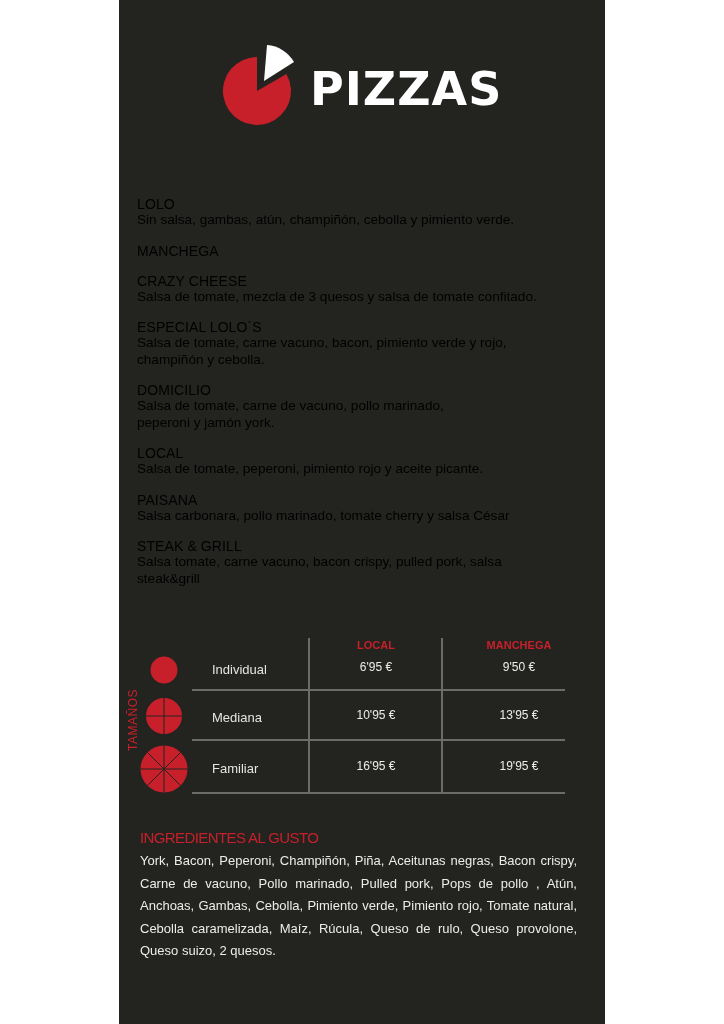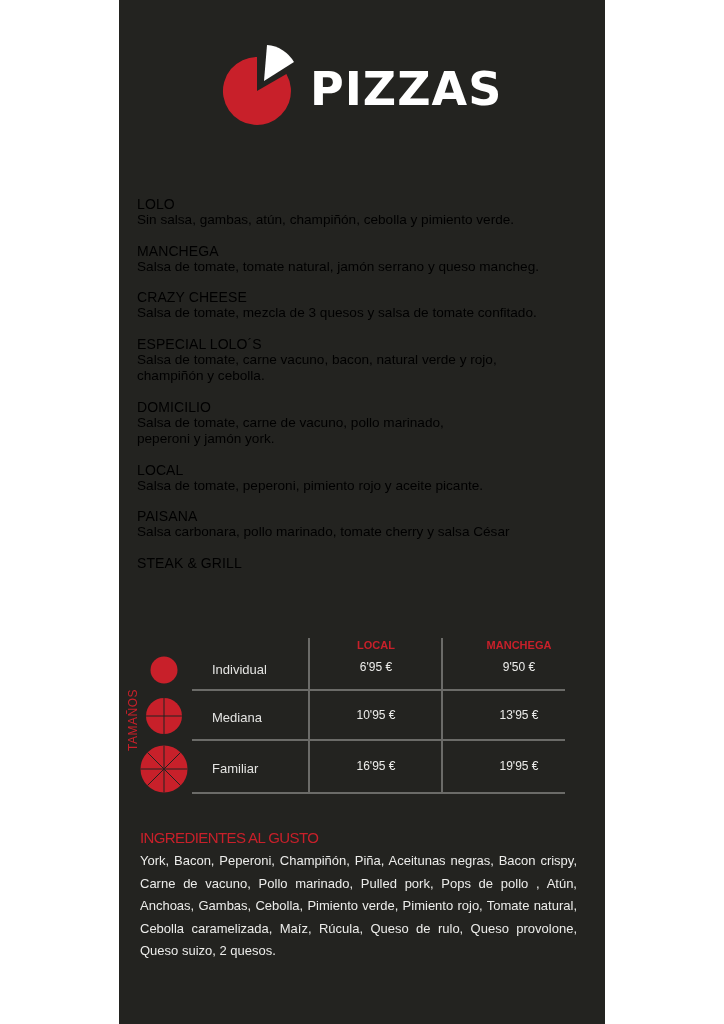--- a/index.html
+++ b/index.html
@@ -36,44 +36,44 @@
   <div class="logo-title">PIZZAS</div>
 </div>
 
 <div class="menu">
   <div class="item">
     <div class="item-name">LOLO</div>
     <div class="item-desc">Sin salsa, gambas, atún, champiñón, cebolla y pimiento verde.</div>
   </div>
   <div class="item">
     <div class="item-name">MANCHEGA</div>
-    <div class="item-desc">Salsa de tomate, tomate natural, jamón serrano y queso mancheg.</div>
   </div>
   <div class="item">
     <div class="item-name">CRAZY CHEESE</div>
     <div class="item-desc">Salsa de tomate, mezcla de 3 quesos y salsa de tomate confitado.</div>
   </div>
   <div class="item">
     <div class="item-name">ESPECIAL LOLO´S</div>
-    <div class="item-desc" style="width:410px">Salsa de tomate, carne vacuno, bacon, natural verde y rojo, champiñón y cebolla.</div>
+    <div class="item-desc" style="width:410px">Salsa de tomate, carne vacuno, bacon, pimiento verde y rojo, champiñón y cebolla.</div>
   </div>
   <div class="item">
     <div class="item-name">DOMICILIO</div>
     <div class="item-desc" style="width:350px">Salsa de tomate, carne de vacuno, pollo marinado, peperoni y jamón york.</div>
   </div>
   <div class="item">
     <div class="item-name">LOCAL</div>
     <div class="item-desc">Salsa de tomate, peperoni, pimiento rojo y aceite picante.</div>
   </div>
   <div class="item">
     <div class="item-name">PAISANA</div>
     <div class="item-desc">Salsa carbonara, pollo marinado, tomate cherry y salsa César</div>
   </div>
   <div class="item">
     <div class="item-name">STEAK &amp; GRILL</div>
+    <div class="item-desc" style="width:400px">Salsa tomate, carne vacuno, bacon crispy, pulled pork, salsa steak&amp;grill</div>
   </div>
 </div>
 
 <div class="sizes-label">TAMAÑOS</div>
 
 <svg class="dot" style="left:150px;top:656px" width="28" height="28">
   <circle cx="14" cy="14" r="13.5" fill="#c8202a"></circle>
 </svg>
 <svg class="dot" style="left:145px;top:697px" width="38" height="38">
   <circle cx="19" cy="19" r="18" fill="#c8202a"></circle>

